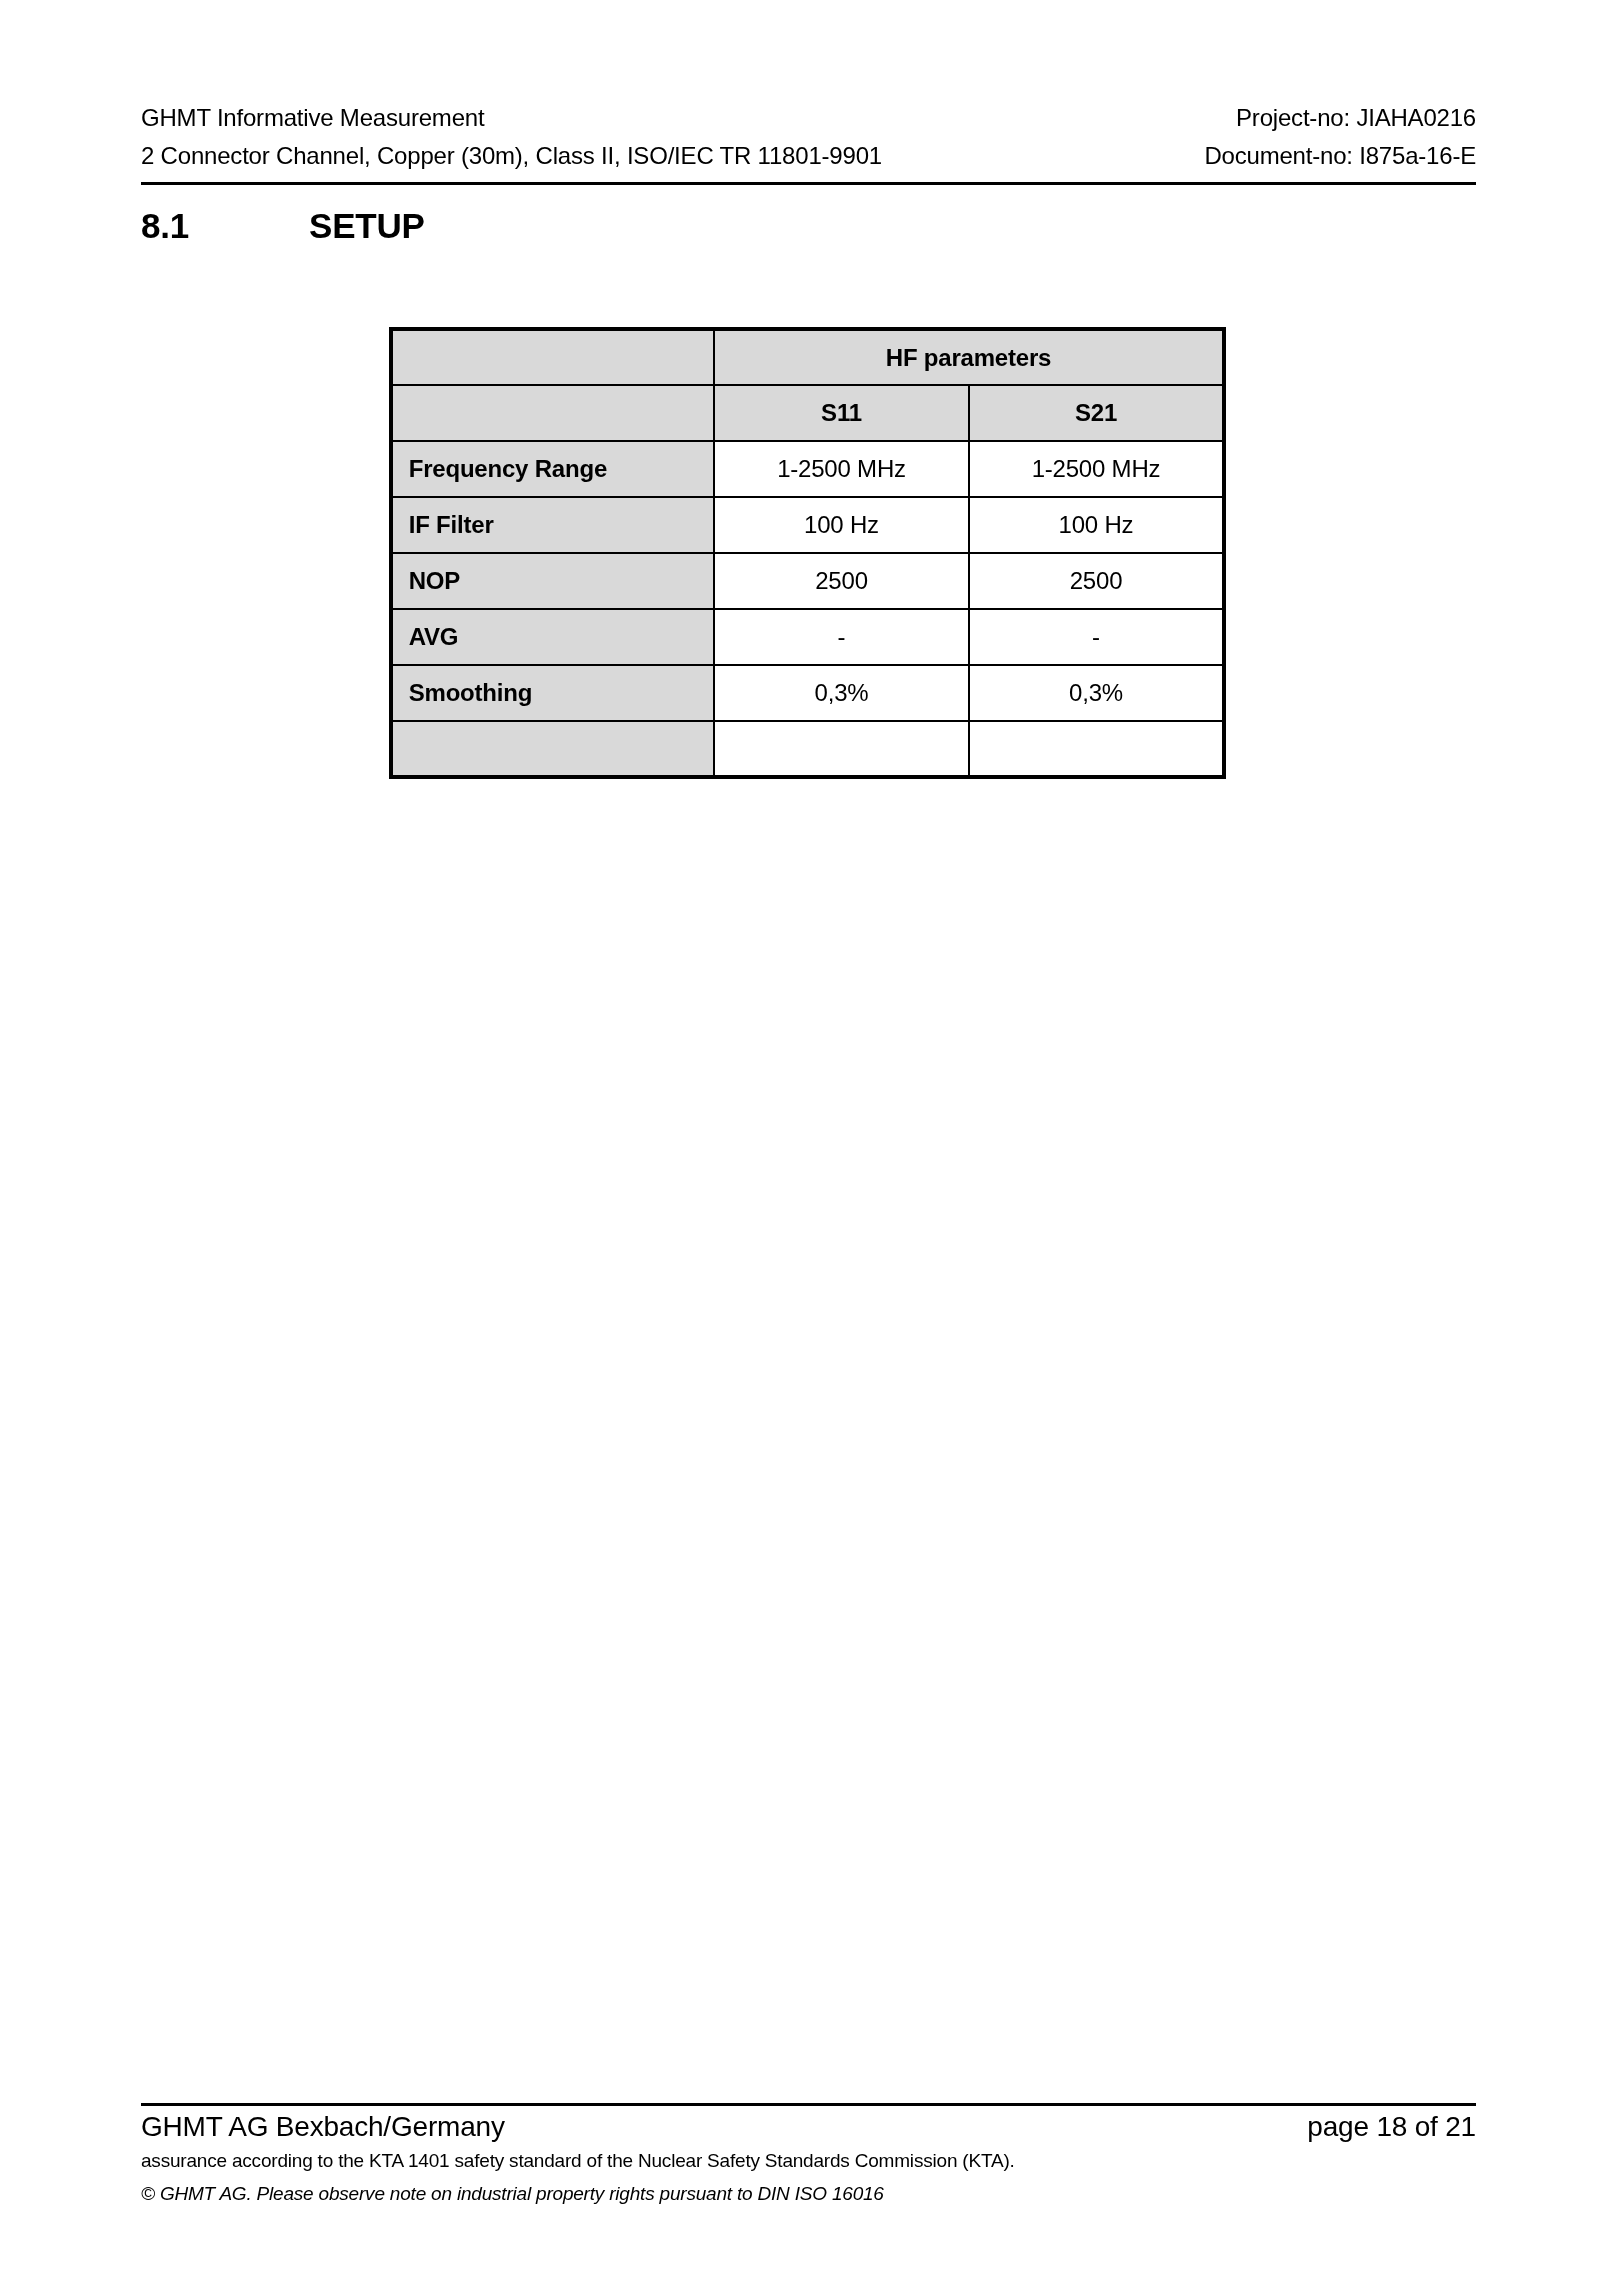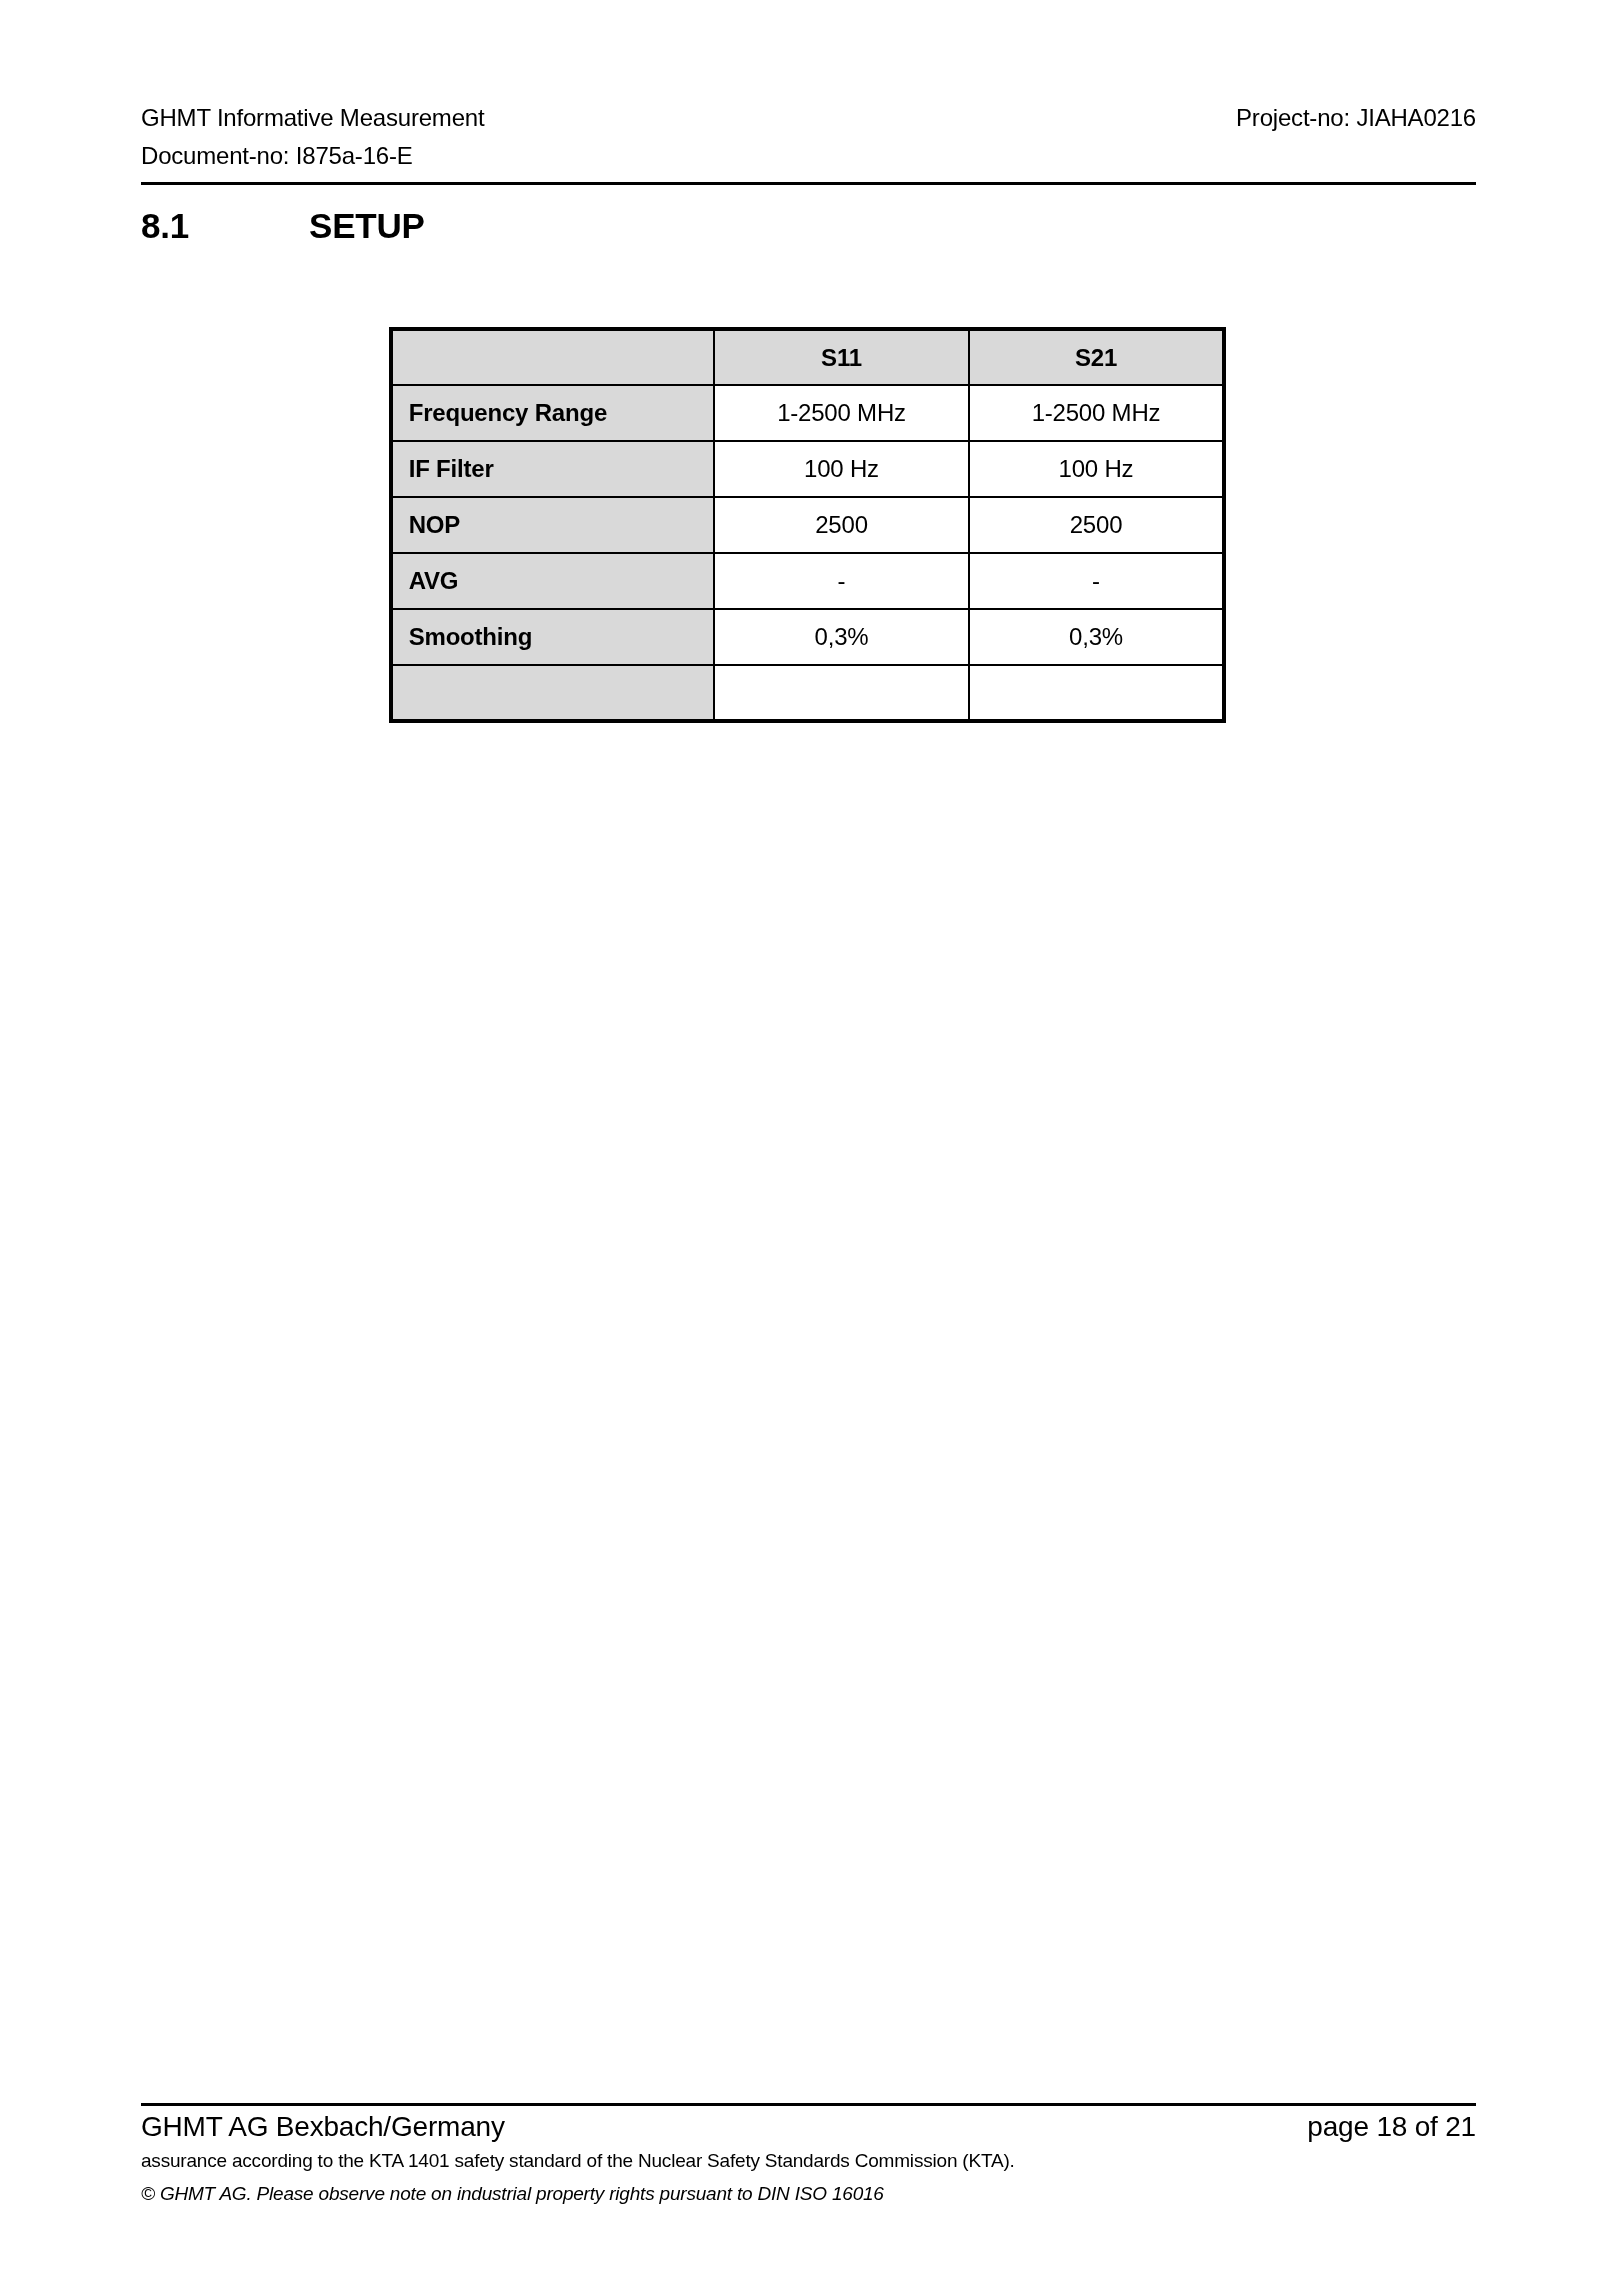--- a/index.html
+++ b/index.html
@@ -109,31 +109,36 @@
 <body>
 
 <div class="page">
 
   <div class="header">
     <div class="header-row">
       <span>GHMT Informative Measurement</span>
       <span>Project-no: JIAHA0216</span>
     </div>
     <div class="header-row">
+      <span>2 Connector Channel, Copper (30m), Class II, ISO/IEC TR 11801-9901</span>
       <span>Document-no: I875a-16-E</span>
     </div>
     <div class="header-rule"></div>
   </div>
 
   <div class="section-heading">
     <span class="section-number">8.1</span><span>SETUP</span>
   </div>
 
   <table class="params">
     <tbody>
+      <tr>
+        <td class="lbl"></td>
+        <td class="hdr" colspan="2">HF parameters</td>
+      </tr>
       <tr>
         <td class="lbl"></td>
         <td class="hdr">S11</td>
         <td class="hdr">S21</td>
       </tr>
       <tr>
         <td class="lbl">Frequency Range</td>
         <td class="val">1-2500 MHz</td>
         <td class="val">1-2500 MHz</td>
       </tr>

